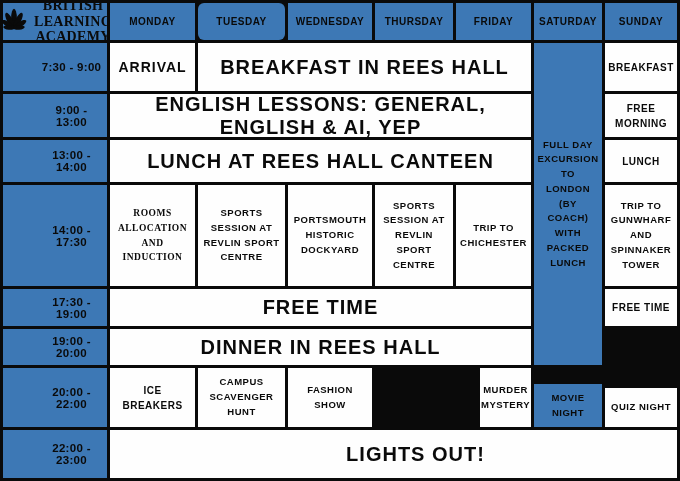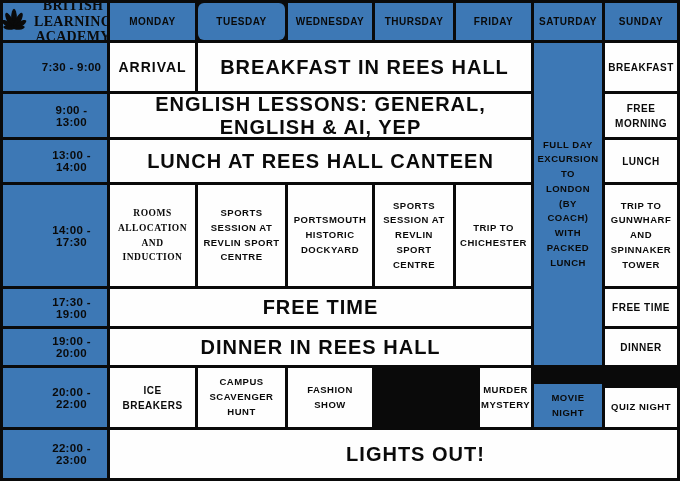--- a/index.html
+++ b/index.html
@@ -108,21 +108,20 @@
   <div class="cell small" style="grid-column:5;grid-row:5;">SPORTS SESSION AT REVLIN SPORT CENTRE</div>
   <div class="cell small" style="grid-column:6;grid-row:5;">TRIP TO CHICHESTER</div>
   <div class="cell small" style="grid-column:8;grid-row:5;">TRIP TO GUNWHARF AND SPINNAKER TOWER</div>
 
   <div class="cell blue time" style="grid-column:1;grid-row:6;">17:30 - 19:00</div>
   <div class="cell big" style="grid-column:2/7;grid-row:6;">FREE TIME</div>
   <div class="cell med" style="grid-column:8;grid-row:6;">FREE TIME</div>
 
   <div class="cell blue time" style="grid-column:1;grid-row:7;">19:00 - 20:00</div>
   <div class="cell big" style="grid-column:2/7;grid-row:7;">DINNER IN REES HALL</div>
-  <div class="cell med" style="grid-column:8;grid-row:7;">DINNER</div>
 
   <div class="cell blue time" style="grid-column:1;grid-row:8;">20:00 - 22:00</div>
   <div class="cell med" style="grid-column:2;grid-row:8;">ICE BREAKERS</div>
   <div class="cell small" style="grid-column:3;grid-row:8;">CAMPUS SCAVENGER HUNT</div>
   <div class="cell small" style="grid-column:4;grid-row:8;">FASHION SHOW</div>
   <div class="cell small" style="grid-column:6;grid-row:8;margin-left:24px;">MURDER MYSTERY</div>
   <div class="cell blue small" style="grid-column:7;grid-row:8;margin-top:16px;">MOVIE NIGHT</div>
   <div class="cell small" style="grid-column:8;grid-row:8;margin-top:20px;">QUIZ NIGHT</div>
 
   <div class="cell blue time" style="grid-column:1;grid-row:9;">22:00 - 23:00</div>

